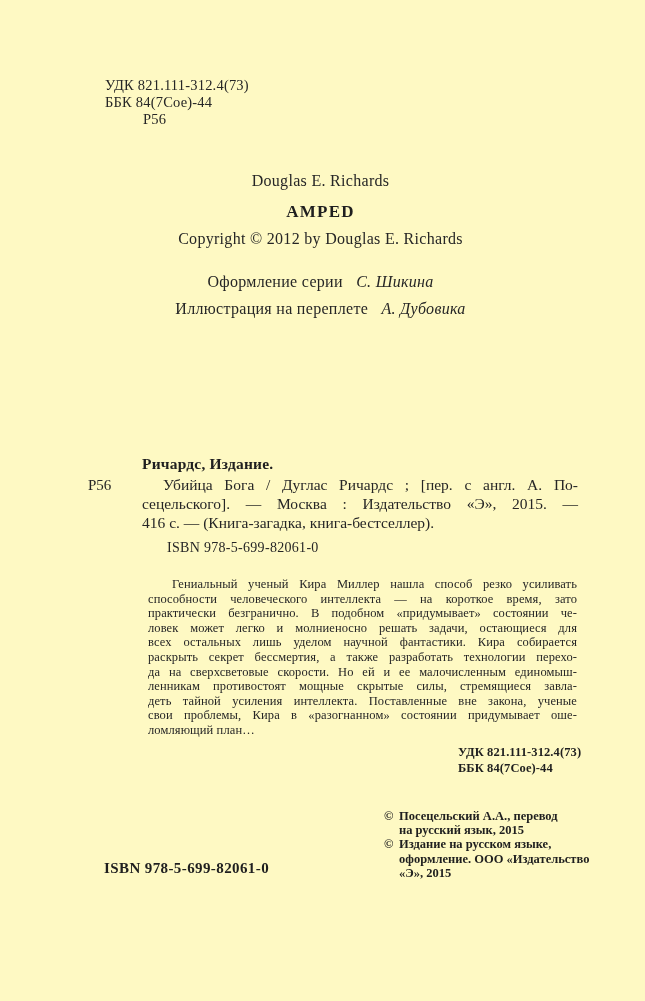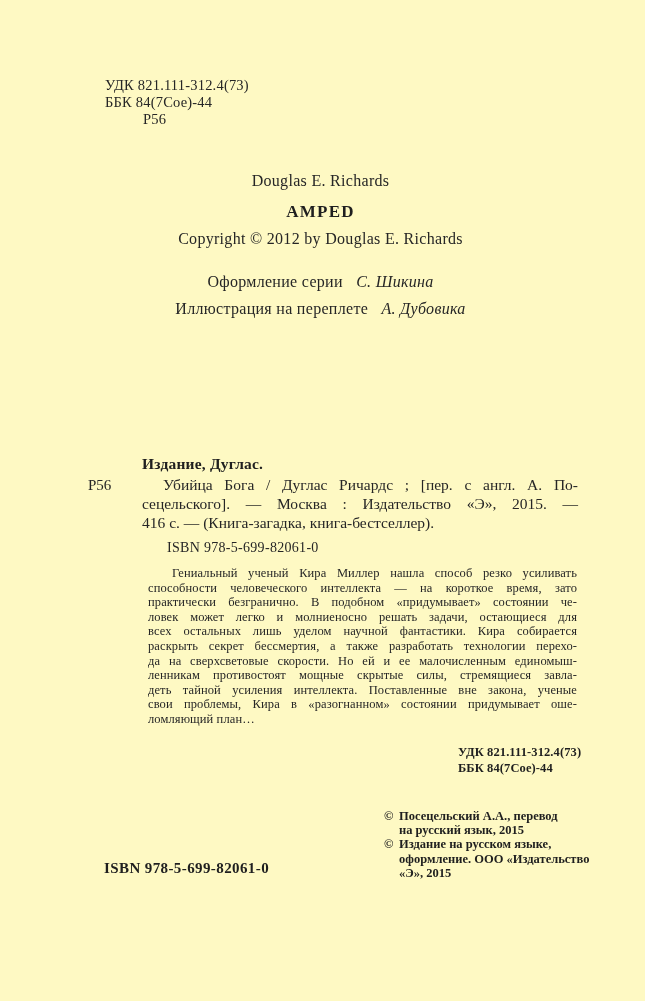--- a/index.html
+++ b/index.html
@@ -59,21 +59,21 @@
     font-size: 14px; color: #262626;
     letter-spacing: 0.3px;
   }
 
   
   .annotation {
     left: 148px; top: 566px; width: 429px;
     font-size: 12.5px; line-height: 14.6px;
     color: #262626; letter-spacing: 0.1px;
   }
-  .annotation .line:first-child { text-indent: 24px; }
+  .annotation .line:first-child { text-indent: 24px; margin-top: 11px; }
 
   
   .jl { text-align: justify; text-align-last: justify; }
   .line { text-align: left; }
 
   
   .codes-bottom {
     left: 458px; top: 744px;
     font-size: 12.5px; font-weight: bold; line-height: 16px;
     color: #1f1f1f; letter-spacing: 0.1px;
@@ -106,21 +106,21 @@
     <div class="code-r">Р56</div>
   </div>
 
   <div class="abs centerline author-line">Douglas E. Richards</div>
   <div class="abs centerline title-line">AMPED</div>
   <div class="abs centerline copy-line">Copyright © 2012 by Douglas E. Richards</div>
 
   <div class="abs centerline credit-line-1"><span>Оформление серии </span><span class="credit-name">С. Шикина</span></div>
   <div class="abs centerline credit-line-2"><span>Иллюстрация на переплете </span><span class="credit-name">А. Дубовика</span></div>
 
-  <div class="abs catalog-header">Издание, Дуглас.</div>
+  <div class="abs catalog-header">Ричардс, Издание.</div>
   <div class="abs catalog-code">Р56</div>
   <div class="abs catalog-para">
       <div class="line jl">Убийца Бога / Дуглас Ричардс ; [пер. с англ. А. По-</div>
       <div class="line jl">сецельского]. — Москва : Издательство «Э», 2015. —</div>
       <div class="line">416 с. — (Книга-загадка, книга-бестселлер).</div>
     </div>
 
   <div class="abs isbn-mid">ISBN 978-5-699-82061-0</div>
 
   <div class="abs annotation">

